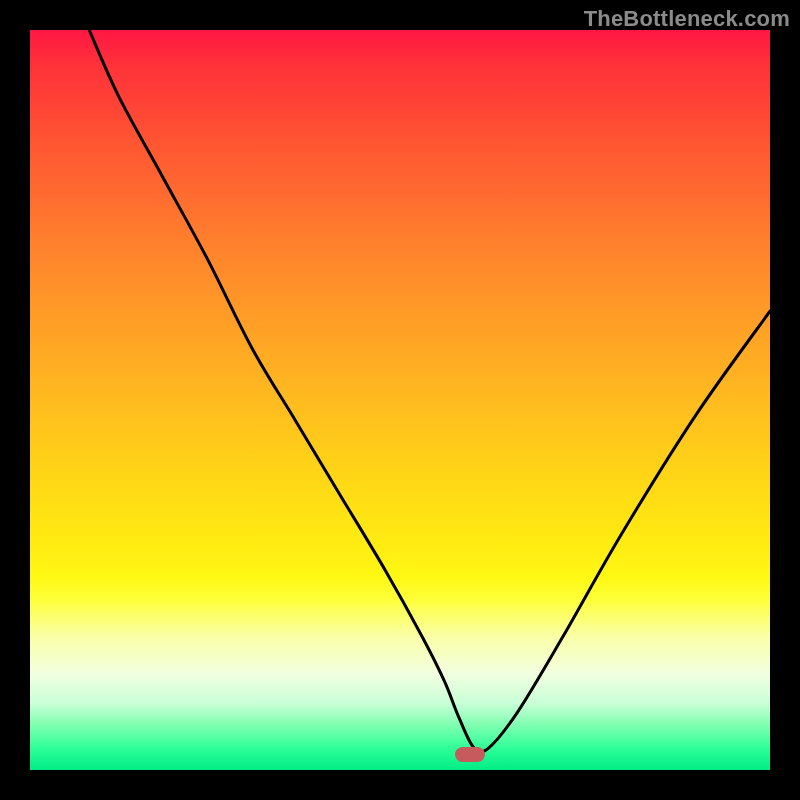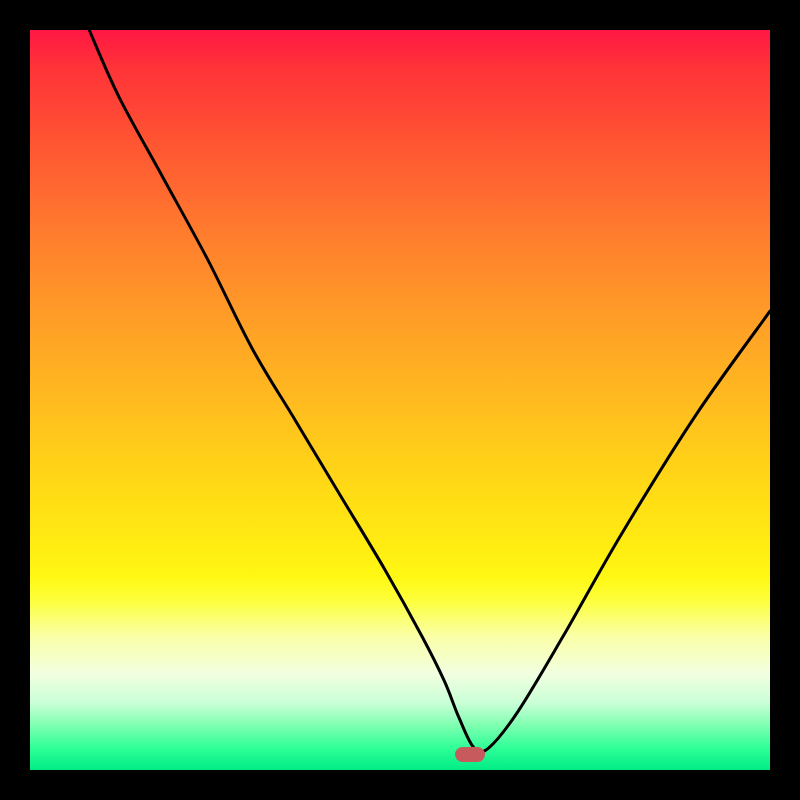--- a/index.html
+++ b/index.html
@@ -76,14 +76,15 @@
 
 <div class="chart-container">
 
   <div class="plot-area">
     <svg class="curve-svg" viewBox="0 0 740 740" preserveAspectRatio="none">
       <path id="curve-path" d="M 59.2 0 C 64.13333333333334 11.100000000000003 76.46666666666667 41.93333333333335 88.8 66.60000000000002 C 101.13333333333333 91.2666666666667 118.39999999999999 120.86666666666666 133.2 148 C 148 175.13333333333333 162.79999999999998 201.03333333333336 177.6 229.40000000000003 C 192.4 257.7666666666667 207.2 291.0666666666667 222 318.20000000000005 C 236.8 345.33333333333337 251.59999999999997 367.5333333333334 266.4 392.20000000000005 C 281.2 416.8666666666667 296 441.5333333333333 310.8 466.2 C 325.6 490.8666666666667 341.6333333333333 516.7666666666668 355.2 540.2 C 368.76666666666665 563.6333333333333 382.33333333333337 588.3 392.20000000000005 606.8 C 402.0666666666667 625.3 408.23333333333335 637.6333333333333 414.40000000000003 651.2 C 420.5666666666667 664.7666666666668 424.26666666666665 677.1 429.2 688.2 C 434.1333333333333 699.3000000000001 439.06666666666666 712.8666666666667 444 717.8 C 448.93333333333334 722.7333333333332 451.4 723.9666666666666 458.8 717.8 C 466.20000000000005 711.6333333333333 476.0666666666667 699.3 488.40000000000003 680.8 C 500.73333333333335 662.3 515.5333333333333 636.4 532.8 606.8 C 550.0666666666666 577.1999999999999 569.8 540.1999999999999 592 503.2 C 614.2 466.2 641.3333333333334 421.8 666 384.8 C 690.6666666666666 347.8 727.6666666666666 298.46666666666664 740 281.2" stroke="#000000" stroke-width="3" fill="none" stroke-linejoin="round" stroke-linecap="round"></path>
     </svg>
     <div class="marker" id="min-marker" style="left: 425.3px; top: 716.72px; background: rgb(199, 90, 92);"></div>
   </div>
 
+  <div class="watermark">TheBottleneck.com</div>
 
 </div>
 
 </body></html>

